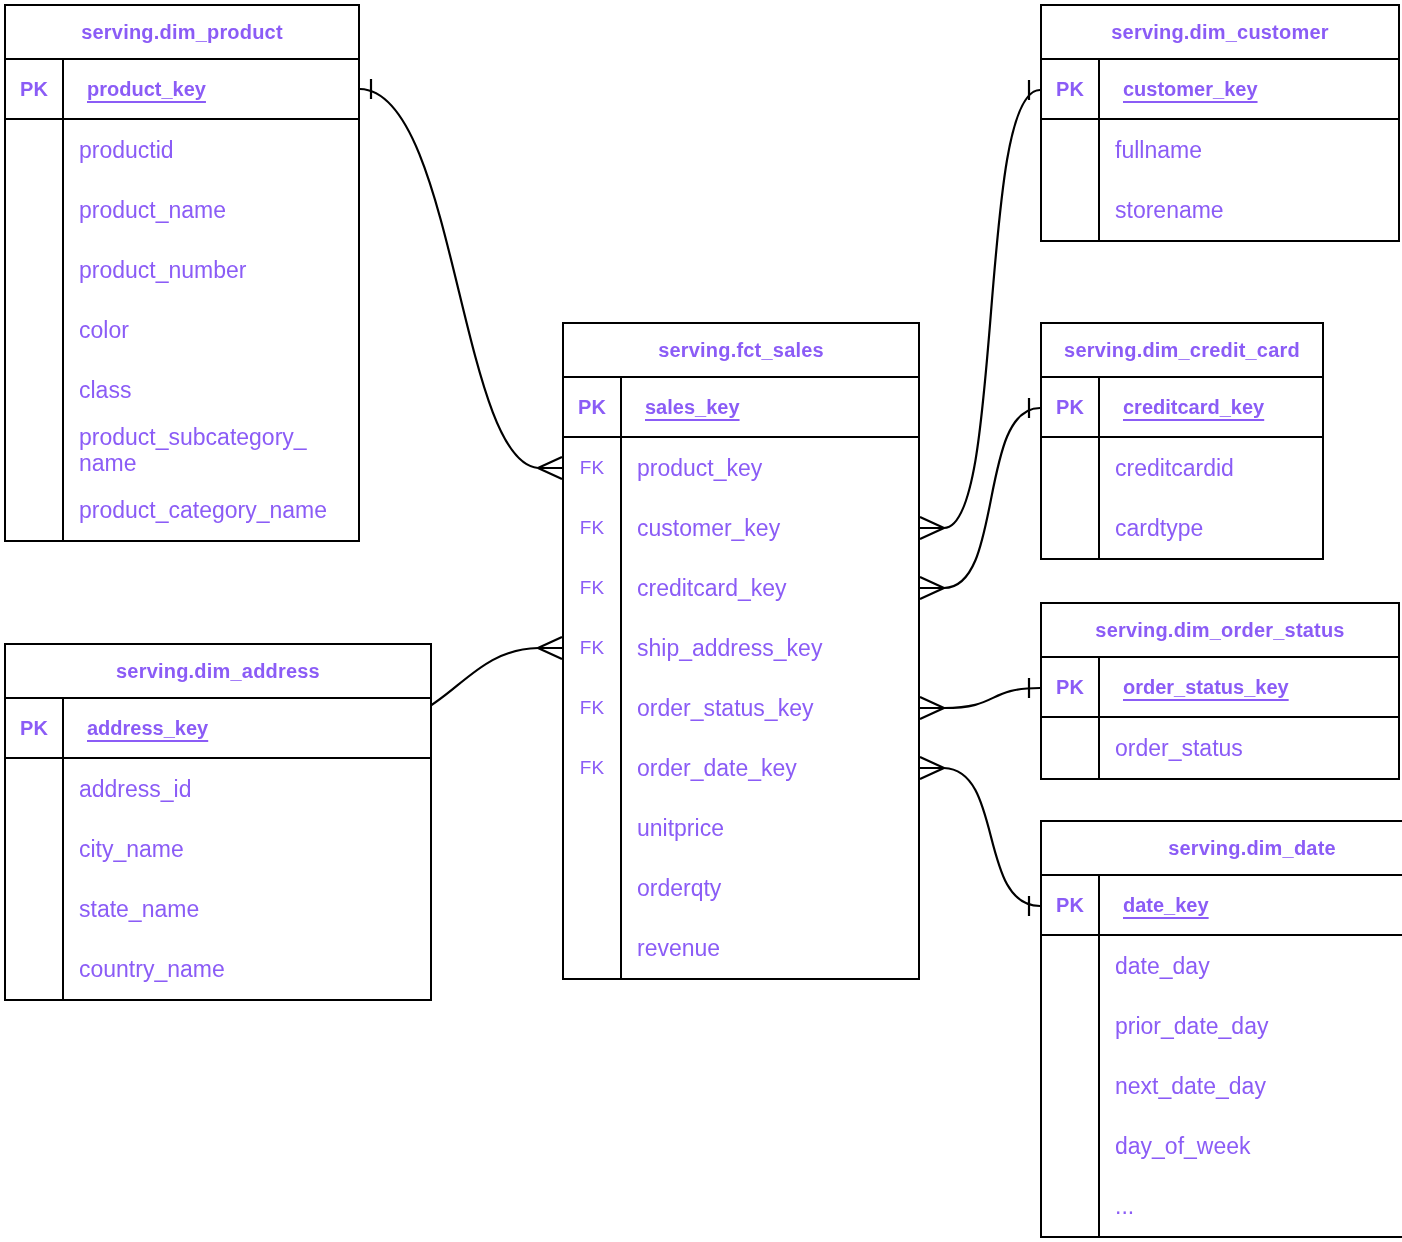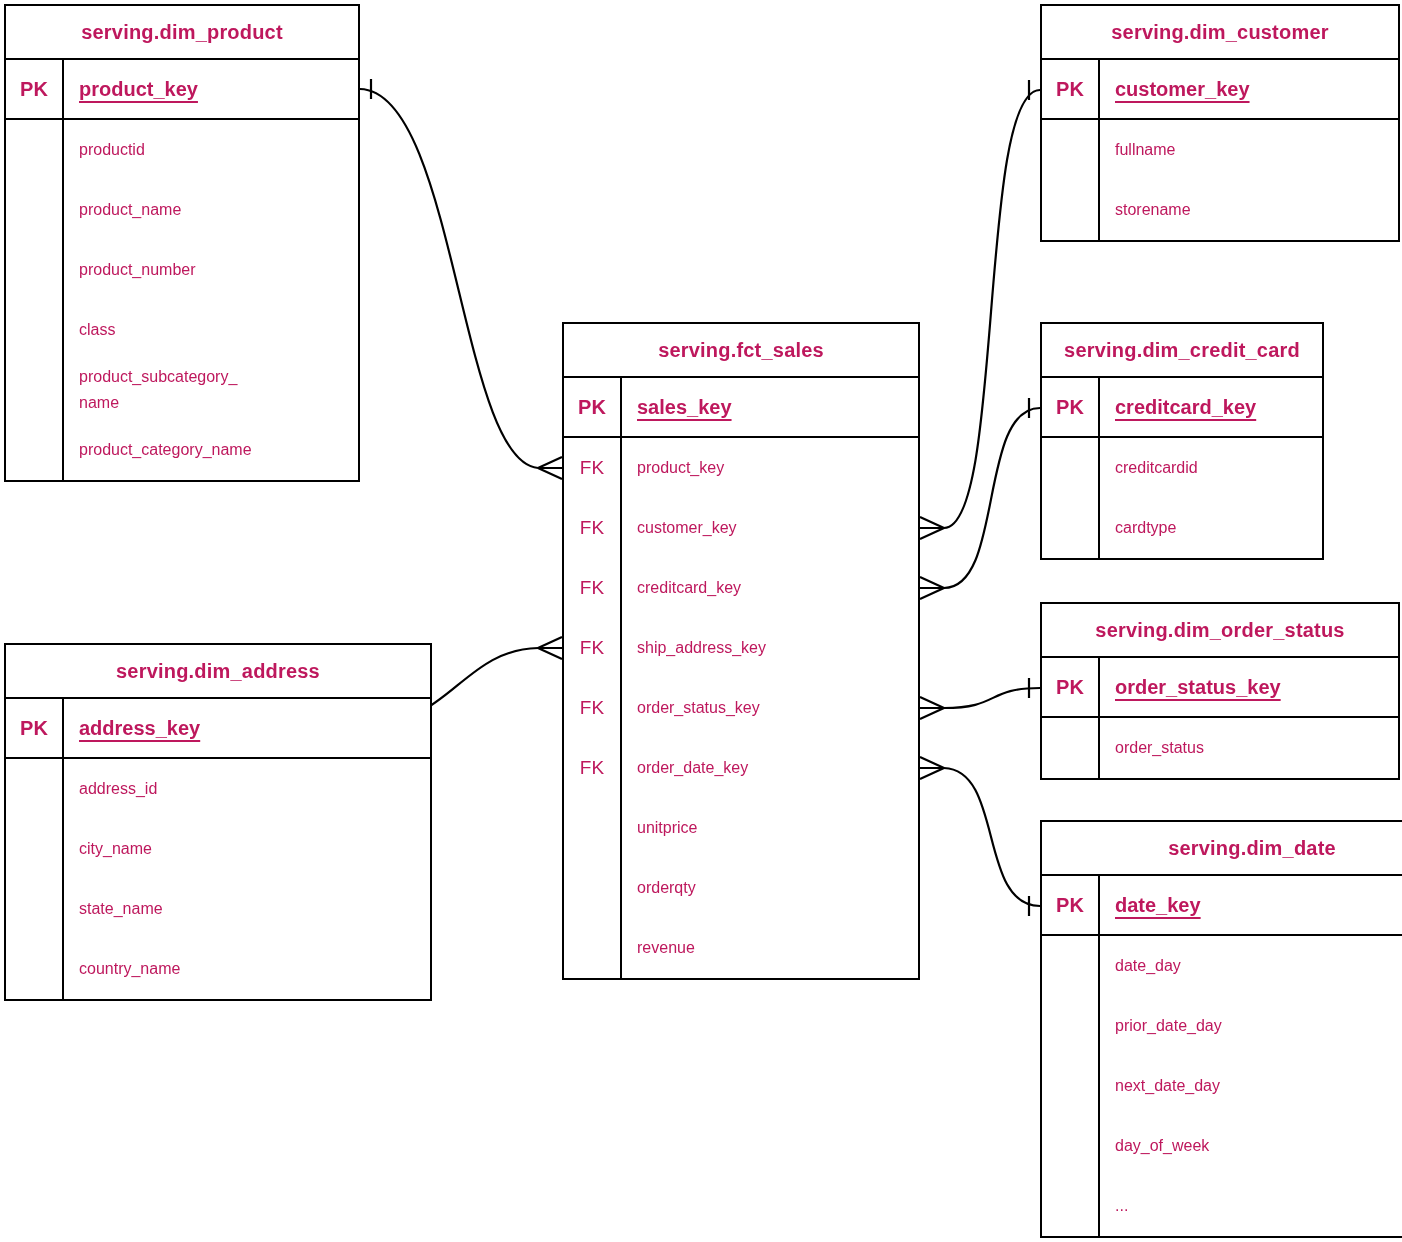--- a/index.html
+++ b/index.html
@@ -1,21 +1,21 @@
 <!DOCTYPE html>
 <html><head>
 <meta charset="utf-8">
 <style>
   html,body { margin:0; padding:0; background:#ffffff; }
   #canvas {
     position:relative;
     width:1402px; height:1242px;
     background:#ffffff;
     font-family:"Liberation Sans", sans-serif;
-    color:#be185d;
+    color:#8b5cf6;
     overflow:hidden;
   }
   #rel-layer { position:absolute; left:0; top:0; width:1402px; height:1242px; }
   #rel-layer path, #rel-layer line { stroke:#000000; stroke-width:2.2; fill:none; }
 
   .tbl {
     position:absolute;
     background:#ffffff;
     border:2px solid #000000;
     box-sizing:border-box;
@@ -26,35 +26,36 @@
     box-sizing:border-box;
     display:flex; align-items:center; justify-content:center;
     font-weight:bold; font-size:20px;
     letter-spacing:0.2px;
   }
   .row { display:flex; }
   .pk-row {
     height:60px;
     border-bottom:2px solid #000000;
     box-sizing:border-box;
+    gap:8px;
   }
   .frow { height:60px; }
   .keycol {
     flex:0 0 56px; width:56px;
     border-right:2px solid #000000;
     box-sizing:content-box;
     display:flex; align-items:center; justify-content:center;
     font-size:19px;
   }
   .pk-label { font-weight:bold; font-size:20px; }
   .fname {
     flex:1;
     display:flex; align-items:center;
     padding-left:15px;
-    font-size:16px;
+    font-size:23px;
     line-height:26px;
     white-space:pre-line;
   }
   .pk-name {
     font-weight:bold; font-size:20px;
     text-decoration:underline;
     text-decoration-thickness:2px;
     text-underline-offset:5px;
   }
 
@@ -126,20 +127,24 @@
   <div class="row frow">
     <div class="keycol"></div>
     <div class="fname">product_name</div>
   </div>
 
   <div class="row frow">
     <div class="keycol"></div>
     <div class="fname">product_number</div>
   </div>
 
+  <div class="row frow">
+    <div class="keycol"></div>
+    <div class="fname">color</div>
+  </div>
 
   <div class="row frow">
     <div class="keycol"></div>
     <div class="fname">class</div>
   </div>
 
   <div class="row frow">
     <div class="keycol"></div>
     <div class="fname">product_subcategory_
 name</div>

